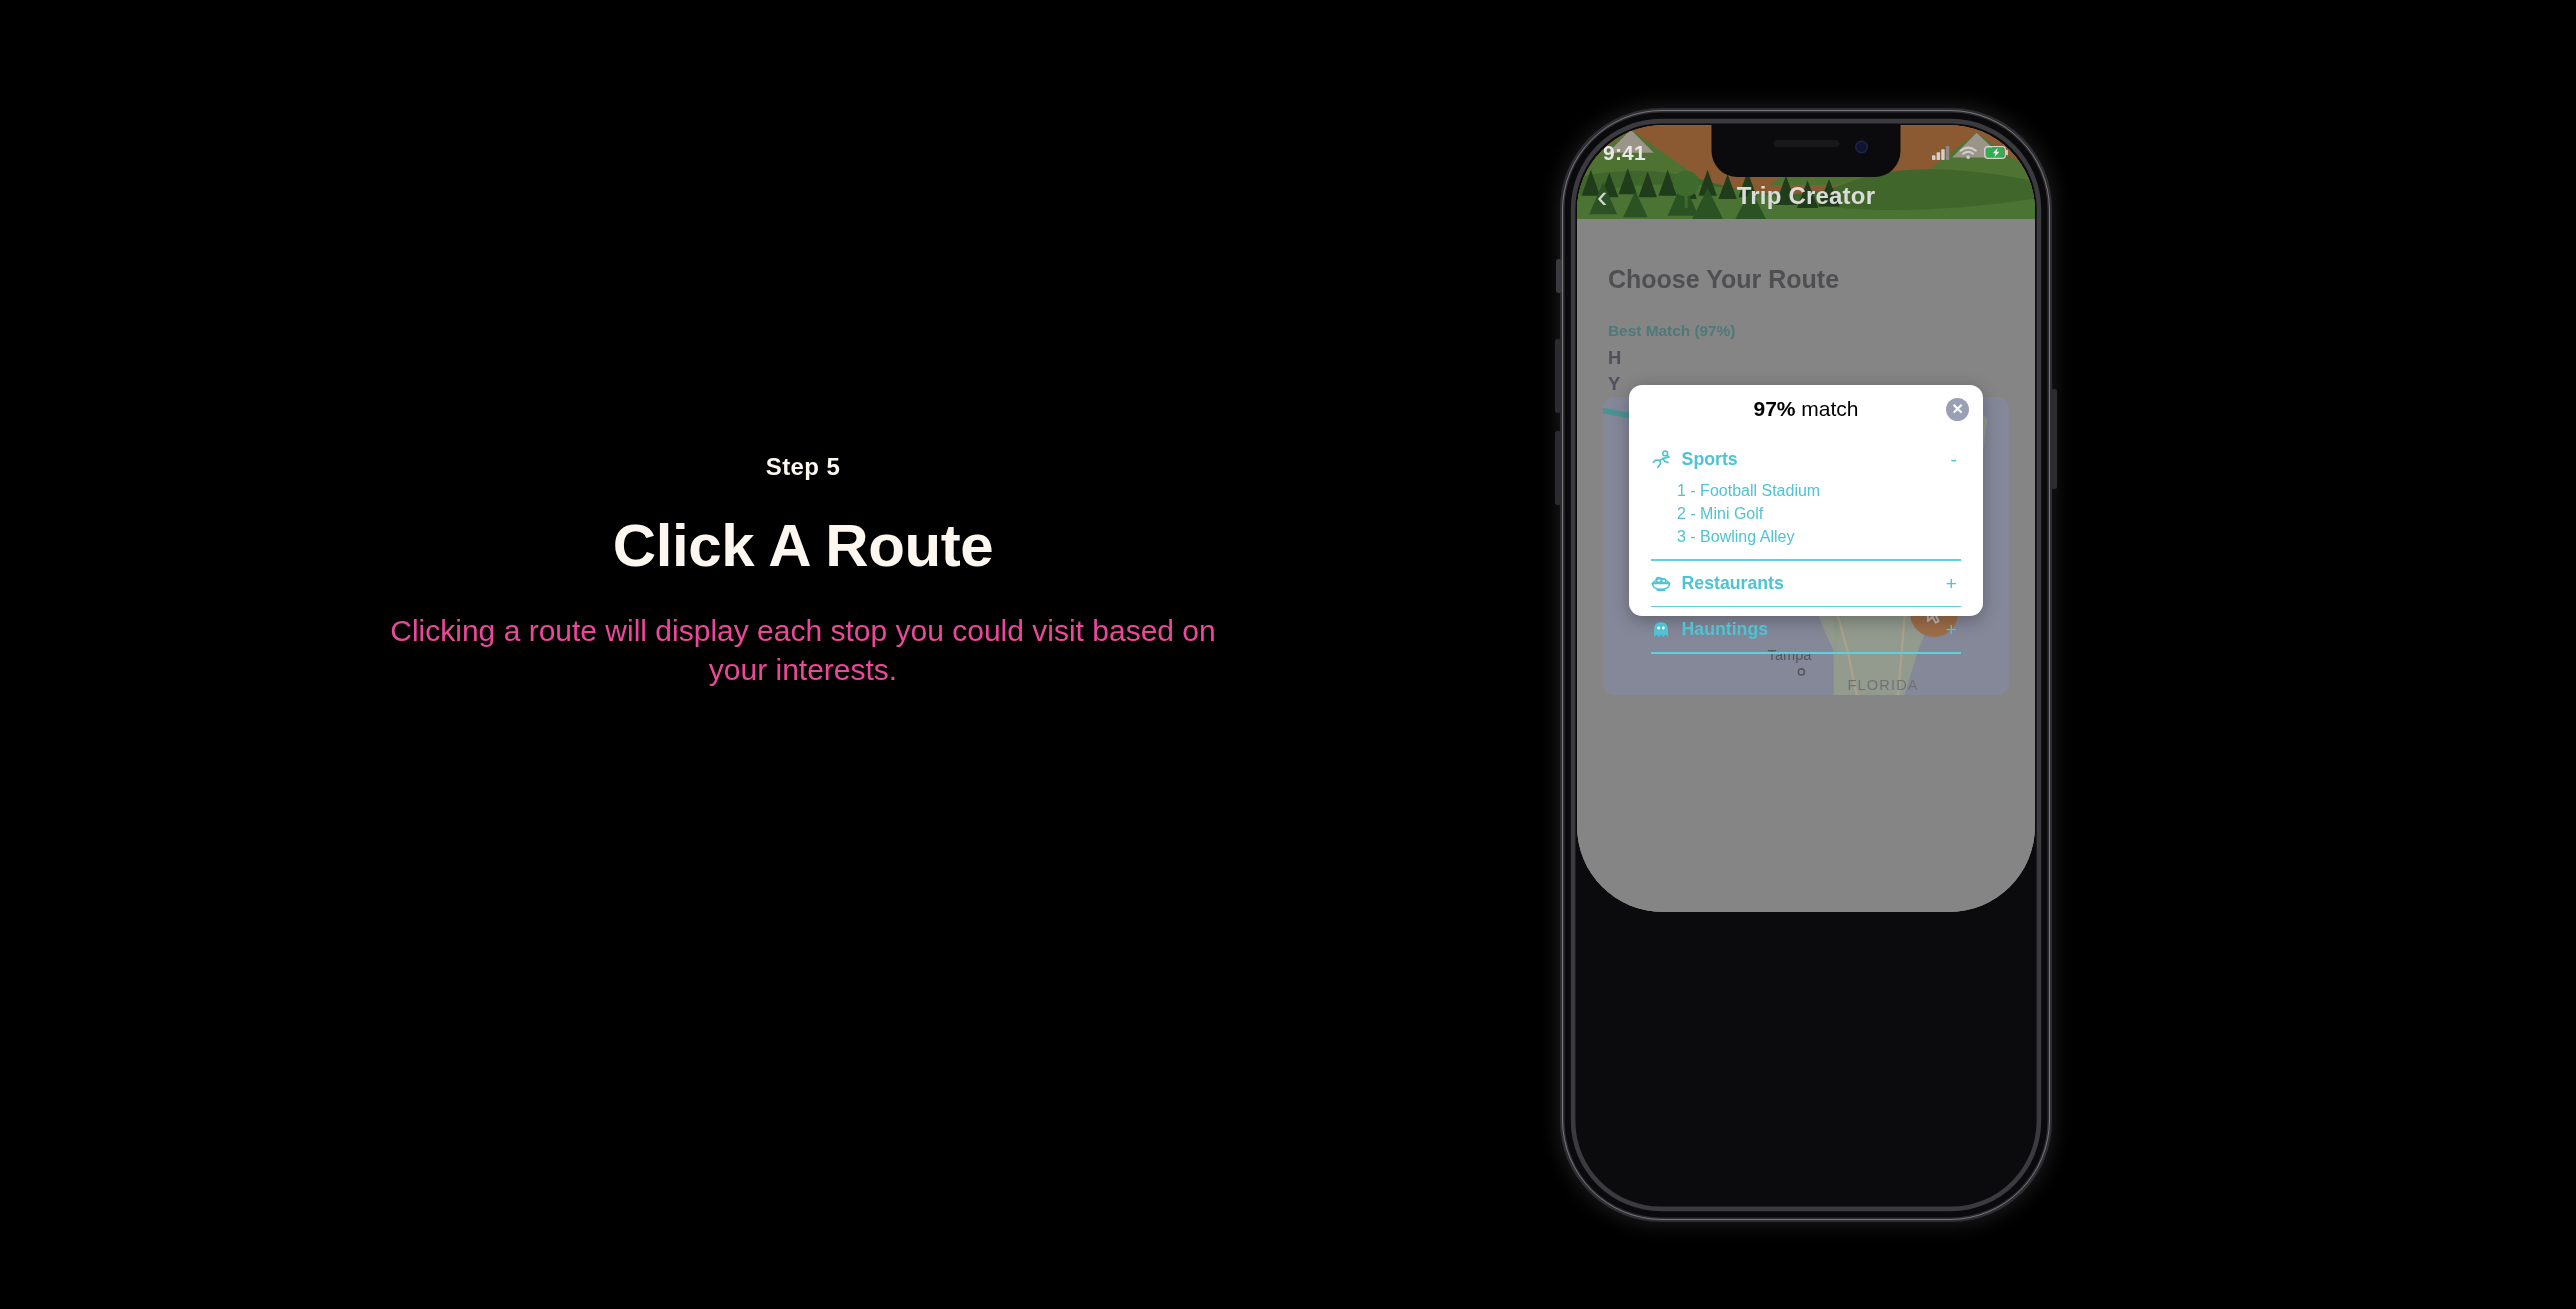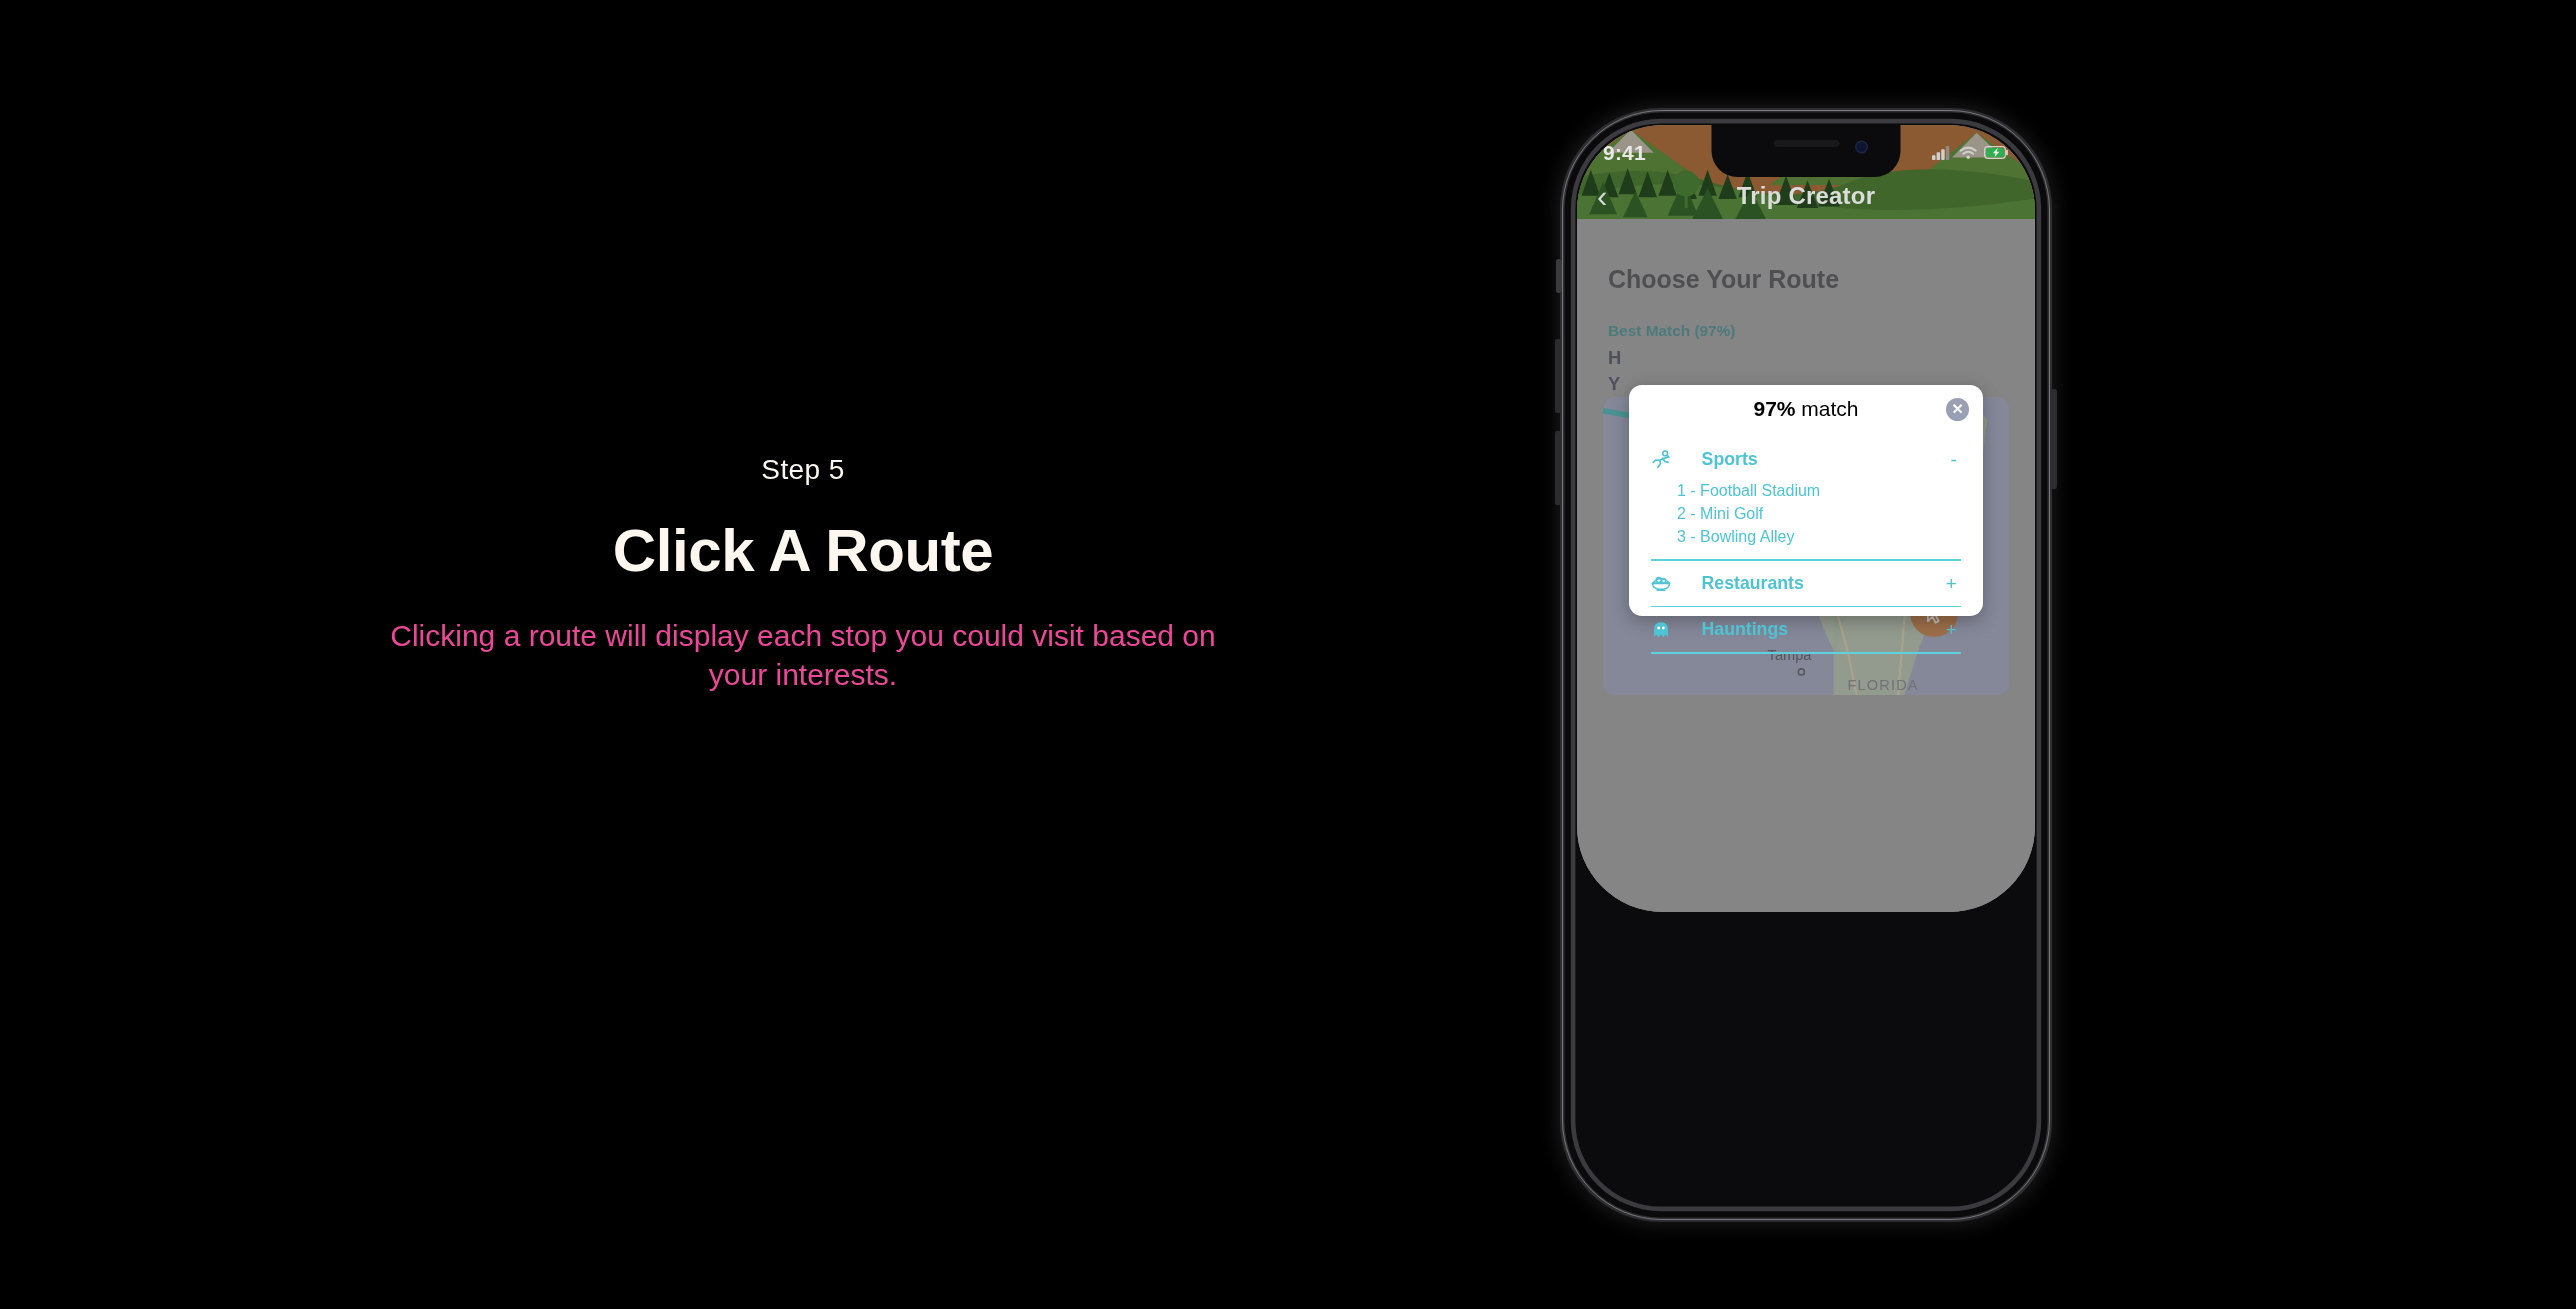--- a/index.html
+++ b/index.html
@@ -4,21 +4,21 @@
 <style>
   * { margin:0; padding:0; box-sizing:border-box; }
   html,body { width:2576px; height:1310px; background:#000; overflow:hidden; }
   body { font-family:"Liberation Sans", sans-serif; }
 
   .stage { position:relative; width:2576px; height:1310px; background:#000; }
 
   
   .copy { position:absolute; left:0; top:453px; width:1606px; text-align:center; }
   .copy .step {
-    font-size:28px; color:#fdf7f0; font-weight:400; letter-spacing:0.4px;
+    font-size:24px; color:#fdf7f0; font-weight:700; letter-spacing:0.4px;
     line-height:1.2;
   }
   .copy .headline {
     margin-top:32px; font-size:60px; font-weight:700; color:#fdf7f0;
     letter-spacing:-0.4px; line-height:1.05;
   }
   .copy .sub {
     margin-top:34px; font-size:30px; color:#ec4899; font-weight:400;
     line-height:1.3; max-width:861px; margin-left:auto; margin-right:auto;
   }
@@ -144,21 +144,21 @@
   .modal-head .pct { font-size:21px; font-weight:700; color:#000000; }
   .modal-head .pct .word { font-weight:400; }
   .close-btn {
     position:absolute; right:-3.1px; top:13px; width:23px; height:23px; border-radius:50%;
     background:#9aa0b4; display:flex; align-items:center; justify-content:center;
     color:#fff; font-size:14.6px; font-weight:700; line-height:1;
   }
 
   .cat { position:relative; }
   .cat-row {
-    display:flex; align-items:center; height:38px; padding:0 4.6px;gap:20px;
+    display:flex; align-items:center; height:38px; padding:0 4.6px;
   }
   .cat-icon { width:31px; display:flex; align-items:center; color:#4ec3d4; }
   .cat-name { font-size:17.7px; font-weight:700; color:#4ec3d4; flex:1; }
   .cat-toggle { font-size:19px; color:#4ec3d4; font-weight:400; padding-right:4.6px; line-height:1; }
   .cat-items { padding:1.5px 0 10.8px 31px; }
   .cat-items .it { font-size:16px; color:#4ec3d4; line-height:1.42; }
   .divider { height:1.5px; background:#5fd0de; margin:0 4.6px; }
 
   .sp-first { margin-top:7.7px; }
 </style>

